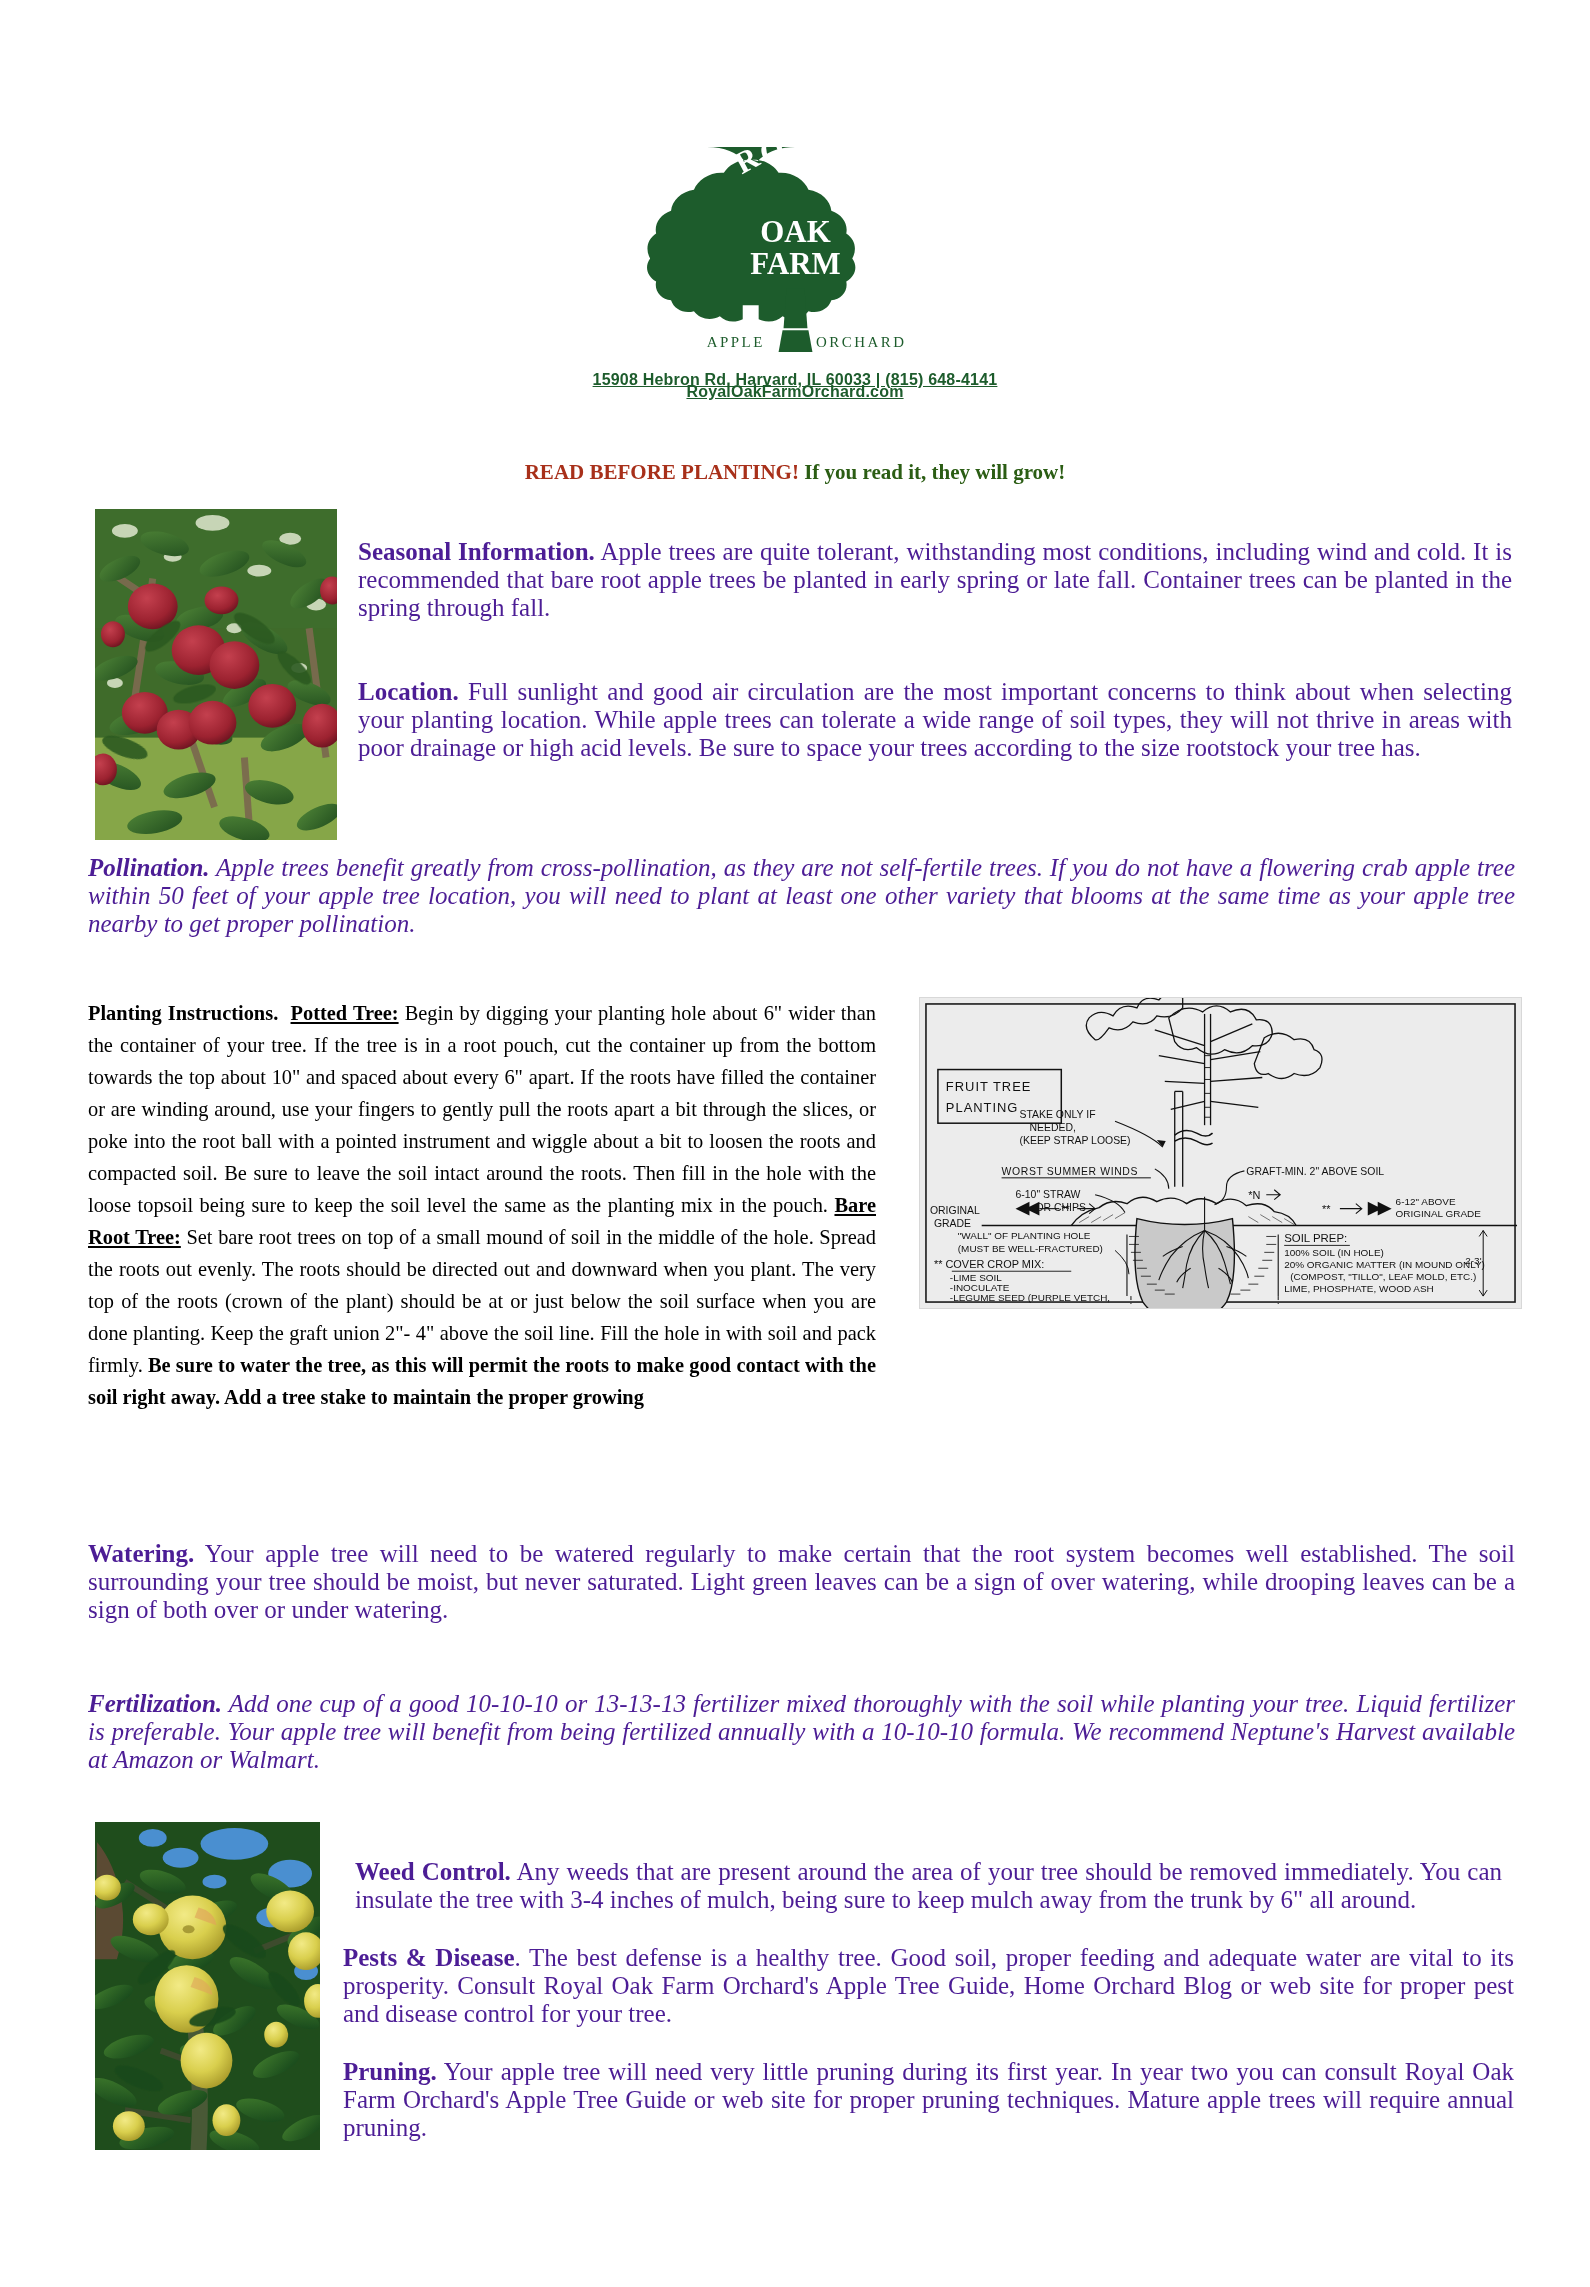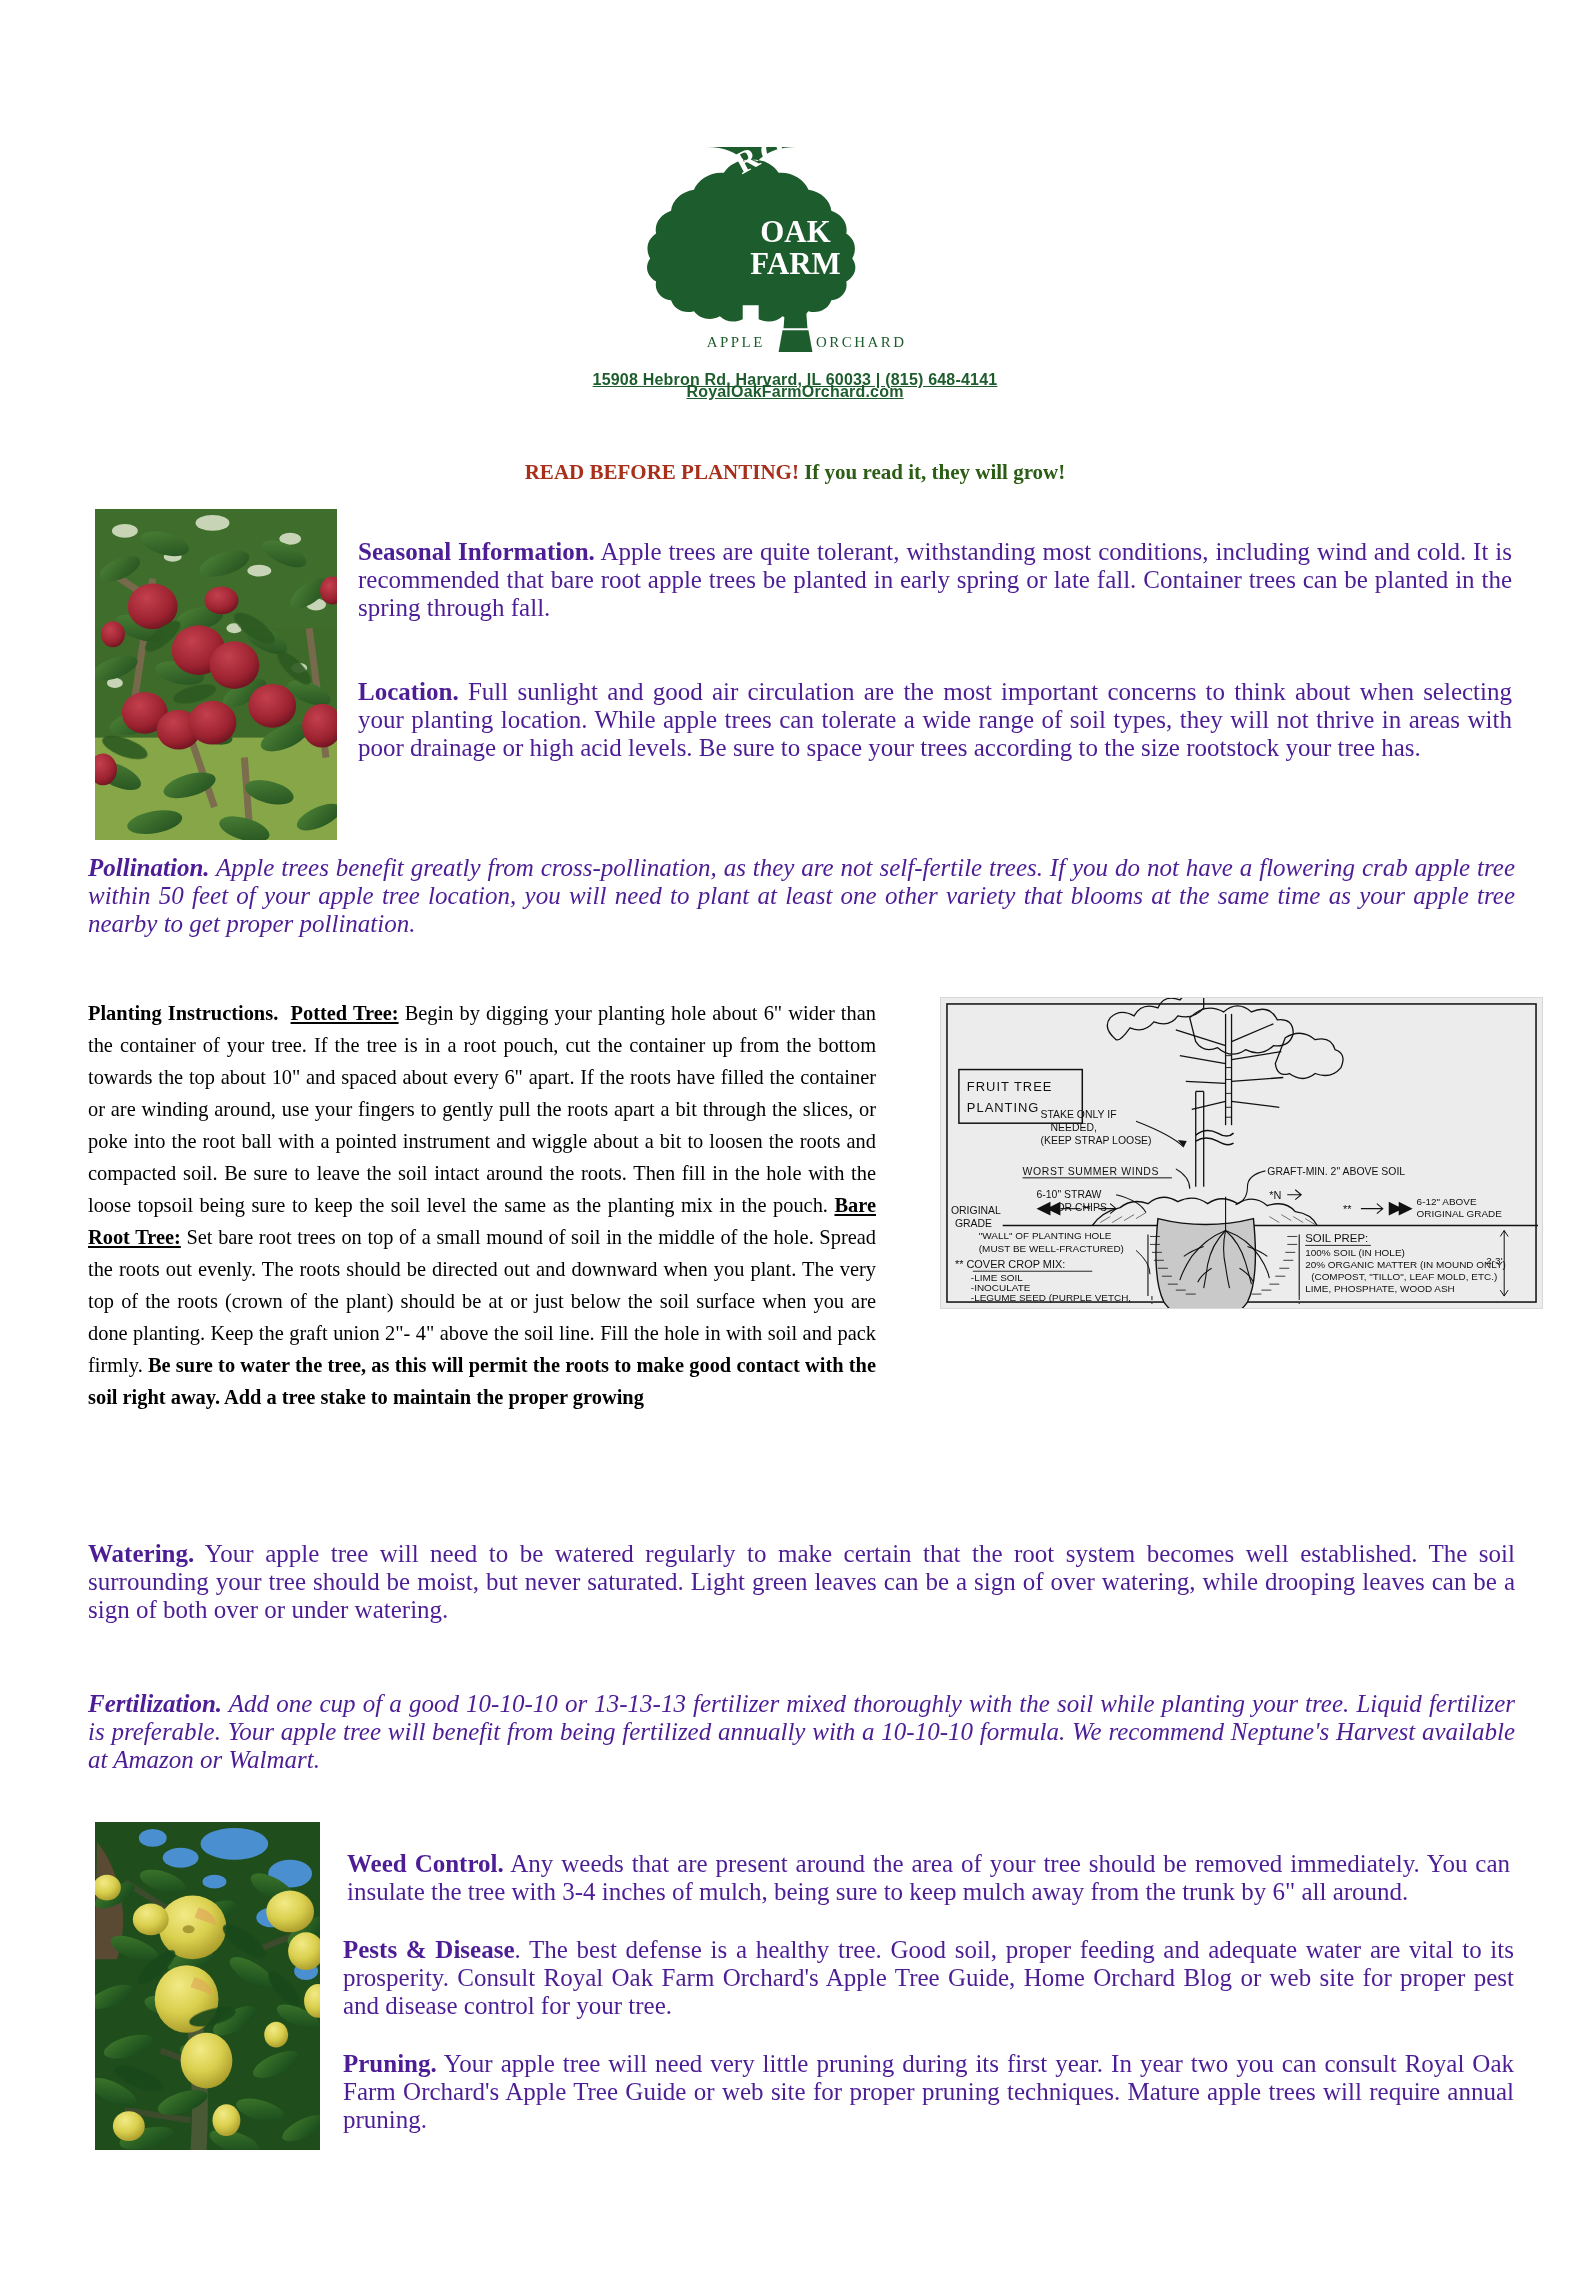--- a/index.html
+++ b/index.html
@@ -148,21 +148,21 @@
   }
   .photo-gold {
     left: 95px; top: 1822px;
     width: 225px; height: 328px;
   }
   .photo svg { display: block; width: 100%; height: 100%; }
 
   
   .diagram {
     position: absolute;
-    left: 940px;
+    left: 919px;
     top: 997px;
     width: 601px;
     height: 310px;
     background: #eab308;
     border: 1px solid #d8d8d8;
     overflow: hidden;
     text-decoration: underline;
   }
   .diagram svg { display: block; width: 100%; height: 100%; }
 </style>
@@ -604,21 +604,21 @@
         <ellipse cx="62" cy="146" rx="24" ry="8" transform="rotate(-42 62 146)"></ellipse>
         <ellipse cx="150" cy="120" rx="26" ry="9" transform="rotate(36 150 120)"></ellipse>
         <ellipse cx="118" cy="196" rx="24" ry="8" transform="rotate(-14 118 196)"></ellipse>
         <ellipse cx="44" cy="258" rx="26" ry="9" transform="rotate(22 44 258)"></ellipse>
         <ellipse cx="190" cy="168" rx="22" ry="8" transform="rotate(48 190 168)"></ellipse>
       </g>
     </svg>
   </div>
 
   <div class="sect-lower">
-    <p class="para" style="margin:4px;">
+    <p class="para" style="margin:12px;">
       <b>Weed Control.</b><span> Any weeds that are present around the area of your tree should be removed immediately. You can insulate the tree with 3-4 inches of mulch, being sure to keep mulch away from the trunk by 6" all around.</span>
     </p>
     <p class="para">
       <b>Pests &amp; Disease</b><span>. The best defense is a healthy tree. Good soil, proper feeding and adequate water are vital to its prosperity. Consult Royal Oak Farm Orchard's Apple Tree Guide, Home Orchard Blog or web site for proper pest and disease control for your tree.</span>
     </p>
     <p class="para">
       <b>Pruning.</b><span> Your apple tree will need very little pruning during its first year. In year two you can consult Royal Oak Farm Orchard's Apple Tree Guide or web site for proper pruning techniques. Mature apple trees will require annual pruning.</span>
     </p>
   </div>
 

